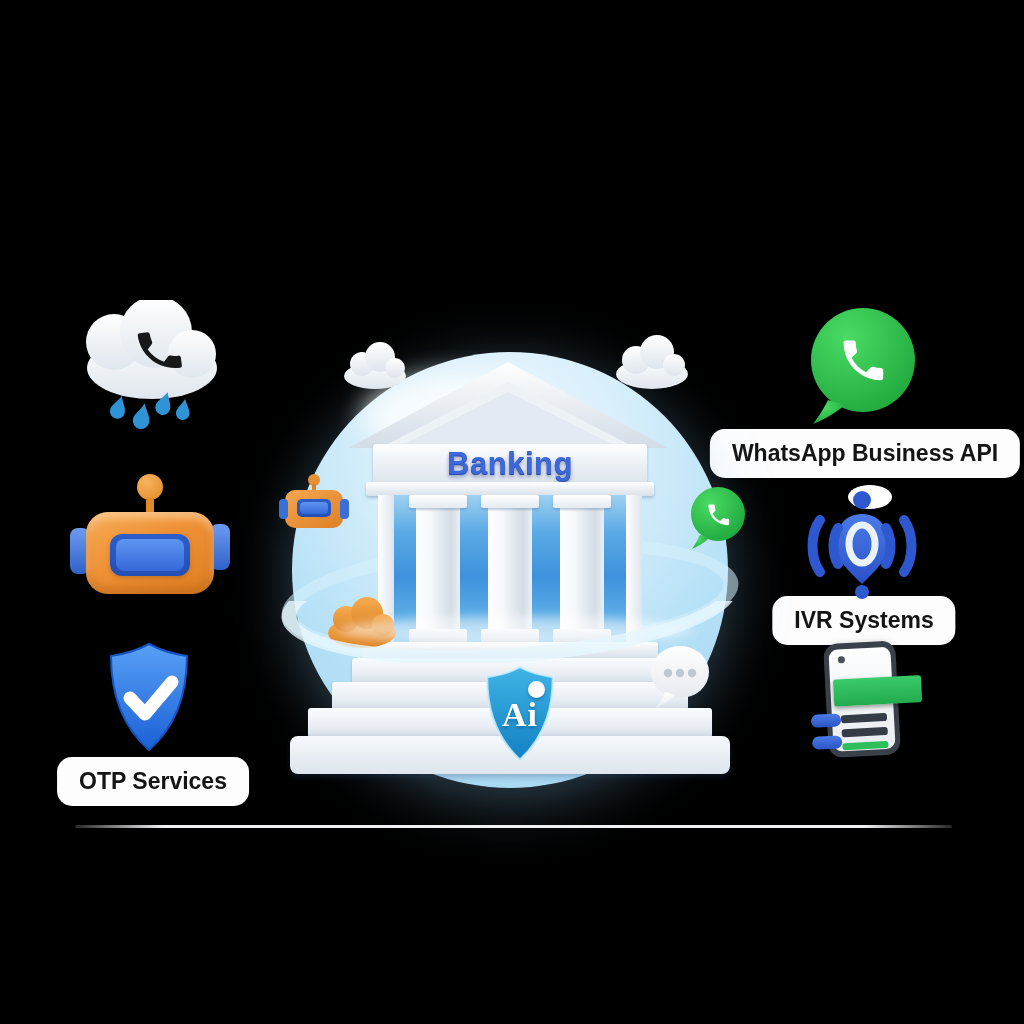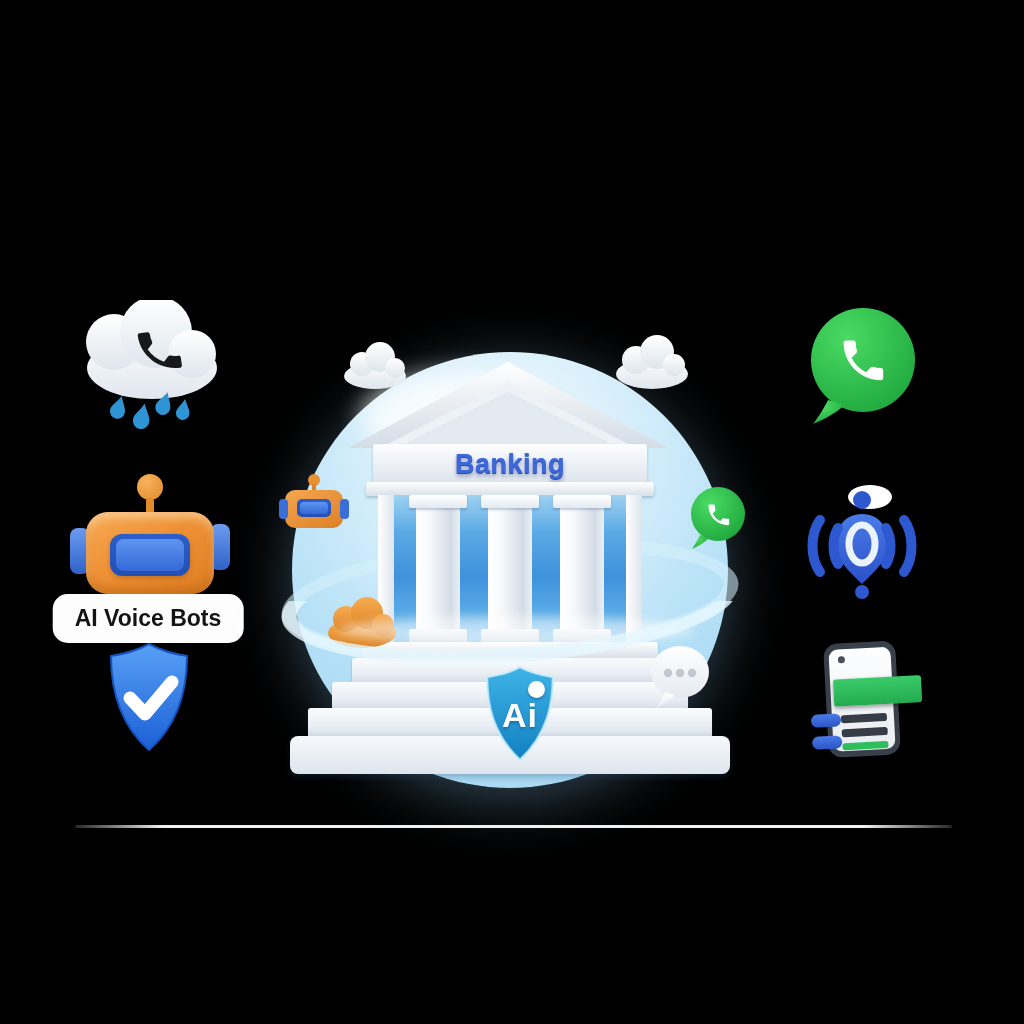--- a/index.html
+++ b/index.html
@@ -25,21 +25,21 @@
     border:15px solid rgba(230,247,254,.8);box-sizing:border-box;transform:rotate(-4deg);}
   .wave{left:338px;top:616px;width:356px;height:28px;border-radius:50%;z-index:5;
     background:rgba(255,255,255,.5);filter:blur(5px);pointer-events:none;}
 
   
   .bank{left:290px;top:362px;width:440px;height:412px;z-index:3;}
   .bank .roof{left:58px;top:0;width:320px;height:86px;}
   .bank .entab{left:83px;top:82px;width:274px;height:40px;border-radius:3px;
     background:linear-gradient(180deg,#FDFEFF,#DCE4EC);
     box-shadow:0 2px 3px rgba(60,90,130,.3);display:flex;align-items:center;justify-content:center;}
-  .bank .title{color:#3C68DA;font-weight:bold;font-size:27px;letter-spacing:.5px;
+  .bank .title{color:#3C68DA;font-weight:bold;font-size:31px;letter-spacing:.5px;
     text-shadow:0 1px 0 #2A4BAE,0 3px 4px rgba(15,35,110,.45);}
   .cornice{background:linear-gradient(180deg,#FFFFFF,#D8E0E9);border-radius:3px;
     box-shadow:0 2px 3px rgba(60,90,130,.3);}
   .bank .cor1{left:76px;top:120px;width:288px;height:14px;}
   .bank .facade{left:88px;top:133px;width:264px;height:148px;overflow:hidden;
     background:linear-gradient(180deg,#9ED2F2 0%,#5BAAE6 25%,#3E92DC 55%,#5FB0E8 85%,#A8D8F4 100%);}
   .pilaster{position:absolute;top:0;height:100%;width:16px;background:linear-gradient(90deg,#FFFFFF,#DCE4EC);}
   .column{position:absolute;top:0;height:100%;width:44px;
     background:linear-gradient(90deg,#FFFFFF 0%,#F4F7FA 35%,#D3DCE5 80%,#EAF0F5 100%);}
   .column::before{content:"";position:absolute;top:0;left:-7px;width:58px;height:13px;border-radius:2px;
@@ -51,21 +51,21 @@
     box-shadow:0 2px 3px rgba(50,80,120,.28);}
   .bank .s1{left:62px;top:296px;width:316px;height:26px;}
   .bank .s2{left:42px;top:320px;width:356px;height:28px;}
   .bank .s3{left:18px;top:346px;width:404px;height:30px;}
   .bank .base{left:0;top:374px;width:440px;height:38px;border-radius:8px;
     background:linear-gradient(180deg,#F6F9FC,#DEE5ED);box-shadow:0 3px 6px rgba(40,70,110,.3);}
 
   
   .ai-shield{left:476px;top:664px;width:88px;height:102px;z-index:6;}
   .ai-shield .txt{position:absolute;left:0;top:32px;width:100%;text-align:center;color:#FFFFFF;
-    font-weight:bold;font-size:34px;letter-spacing:1px;text-shadow:0 2px 3px rgba(0,60,100,.4);}
+    font-weight:bold;font-size:34px;letter-spacing:1px;text-shadow:0 2px 3px rgba(0,60,100,.4);font-family:Liberation Serif, serif;}
   .ai-shield .dot{position:absolute;left:52px;top:17px;width:17px;height:17px;border-radius:50%;
     background:#FFFFFF;box-shadow:0 2px 3px rgba(0,60,100,.35);}
 
   
   .icon-box{position:absolute;z-index:7;}
   .robot{width:160px;height:122px;}
   .robot .ball{position:absolute;left:67px;top:2px;width:26px;height:26px;border-radius:50%;
     background:radial-gradient(circle at 35% 30%,#F7B25E,#E08A28);}
   .robot .stem{position:absolute;left:76px;top:26px;width:8px;height:16px;border-radius:3px;background:#E08A28;}
   .robot .ear{position:absolute;width:20px;height:46px;border-radius:8px;
@@ -258,50 +258,51 @@
 
   <div class="icon-box robot" style="left:70px;top:472px">
     <div class="ball"></div>
     <div class="stem"></div>
     <div class="ear" style="left:0;top:56px"></div>
     <div class="ear" style="left:140px;top:52px"></div>
     <div class="head"></div>
       <div class="visor"></div>
       <div class="screen"></div>
   </div>
-  <div class="pill" style="left:148px;top:594px">AI Voice Bots</div>
 
   <div class="icon-box" style="left:100px;top:640px">
     <svg width="98" height="116" viewBox="0 0 98 116">
       <defs>
           <linearGradient id="shg" x1="0" y1="0" x2="0" y2="1">
         <stop offset="0" stop-color="#57A0F5"></stop>
             <stop offset="1" stop-color="#1C60D6"></stop>
           </linearGradient>
         </defs>
       <path d="M49 4 C60 10 73 14 87 16 C87 46 81 82 49 110 C17 82 11 46 11 16 C25 14 38 10 49 4 Z" fill="url(#shg)" stroke="#1553C2" stroke-width="2"></path>
       <path d="M30 58 L45 74 L72 42" fill="none" stroke="#FFFFFF" stroke-width="13" stroke-linecap="round" stroke-linejoin="round"></path>
     </svg>
   </div>
+  <div class="pill" style="left:153px;top:757px">OTP Services</div>
 
   <div class="icon-box" style="left:806px;top:304px">
     <svg width="114" height="126" viewBox="0 0 114 126">
       <defs>
           <radialGradient id="wg" cx="35%" cy="28%" r="85%">
         <stop offset="0" stop-color="#4ADB63"></stop>
             <stop offset="1" stop-color="#1DA53C"></stop>
           </radialGradient>
         </defs>
       <circle cx="57" cy="56" r="52" fill="url(#wg)"></circle>
       <path d="M22 96 C17 106 11 115 7 120 C19 115 31 108 39 101 Z" fill="url(#wg)"></path>
       <g transform="translate(31,30) scale(2.2)" fill="#FFFFFF">
         <path d="M6.62 10.79c1.44 2.83 3.76 5.14 6.59 6.59l2.2-2.21c.27-.27.67-.36 1.02-.24 1.12.37 2.33.57 3.57.57.55 0 1 .45 1 1V20c0 .55-.45 1-1 1-9.39 0-17-7.61-17-17 0-.55.45-1 1-1h3.5c.55 0 1 .45 1 1 0 1.25.2 2.45.57 3.57.11.35.03.74-.25 1.02l-2.2 2.2z"></path>
       </g>
     </svg>
   </div>
+  <div class="pill" style="left:865px;top:429px">WhatsApp Business API</div>
 
   <div class="icon-box" style="left:806px;top:484px">
     <svg width="112" height="118" viewBox="0 0 112 118">
       <defs>
           <linearGradient id="ivg" x1="0" y1="0" x2="0" y2="1">
         <stop offset="0" stop-color="#4A7BE8"></stop>
             <stop offset="1" stop-color="#2B50C8"></stop>
           </linearGradient>
         </defs>
       <ellipse cx="64" cy="13" rx="22" ry="12" fill="#FFFFFF"></ellipse>
@@ -310,20 +311,21 @@
       <ellipse cx="56" cy="60" rx="13" ry="19" fill="none" stroke="#EAF2FB" stroke-width="7"></ellipse>
       <circle cx="56" cy="108" r="7" fill="#2E58D0"></circle>
       <g fill="none" stroke="#2E58D0" stroke-width="10" stroke-linecap="round">
         <path d="M14 36 C4 50 4 74 14 88"></path>
         <path d="M32 44 C26 54 26 70 32 80"></path>
         <path d="M98 36 C108 50 108 74 98 88"></path>
         <path d="M80 44 C86 54 86 70 80 80"></path>
       </g>
     </svg>
   </div>
+  <div class="pill" style="left:864px;top:596px">IVR Systems</div>
 
   <div class="icon-box crm" style="left:810px;top:638px">
     <div class="frame"></div>
     <div class="screen"></div>
     <div class="cam"></div>
     <div class="banner"></div>
     <div class="line" style="top:76px"></div>
     <div class="line" style="top:90px"></div>
     <div class="line green" style="top:104px"></div>
     <div class="clip" style="top:74px"></div>

